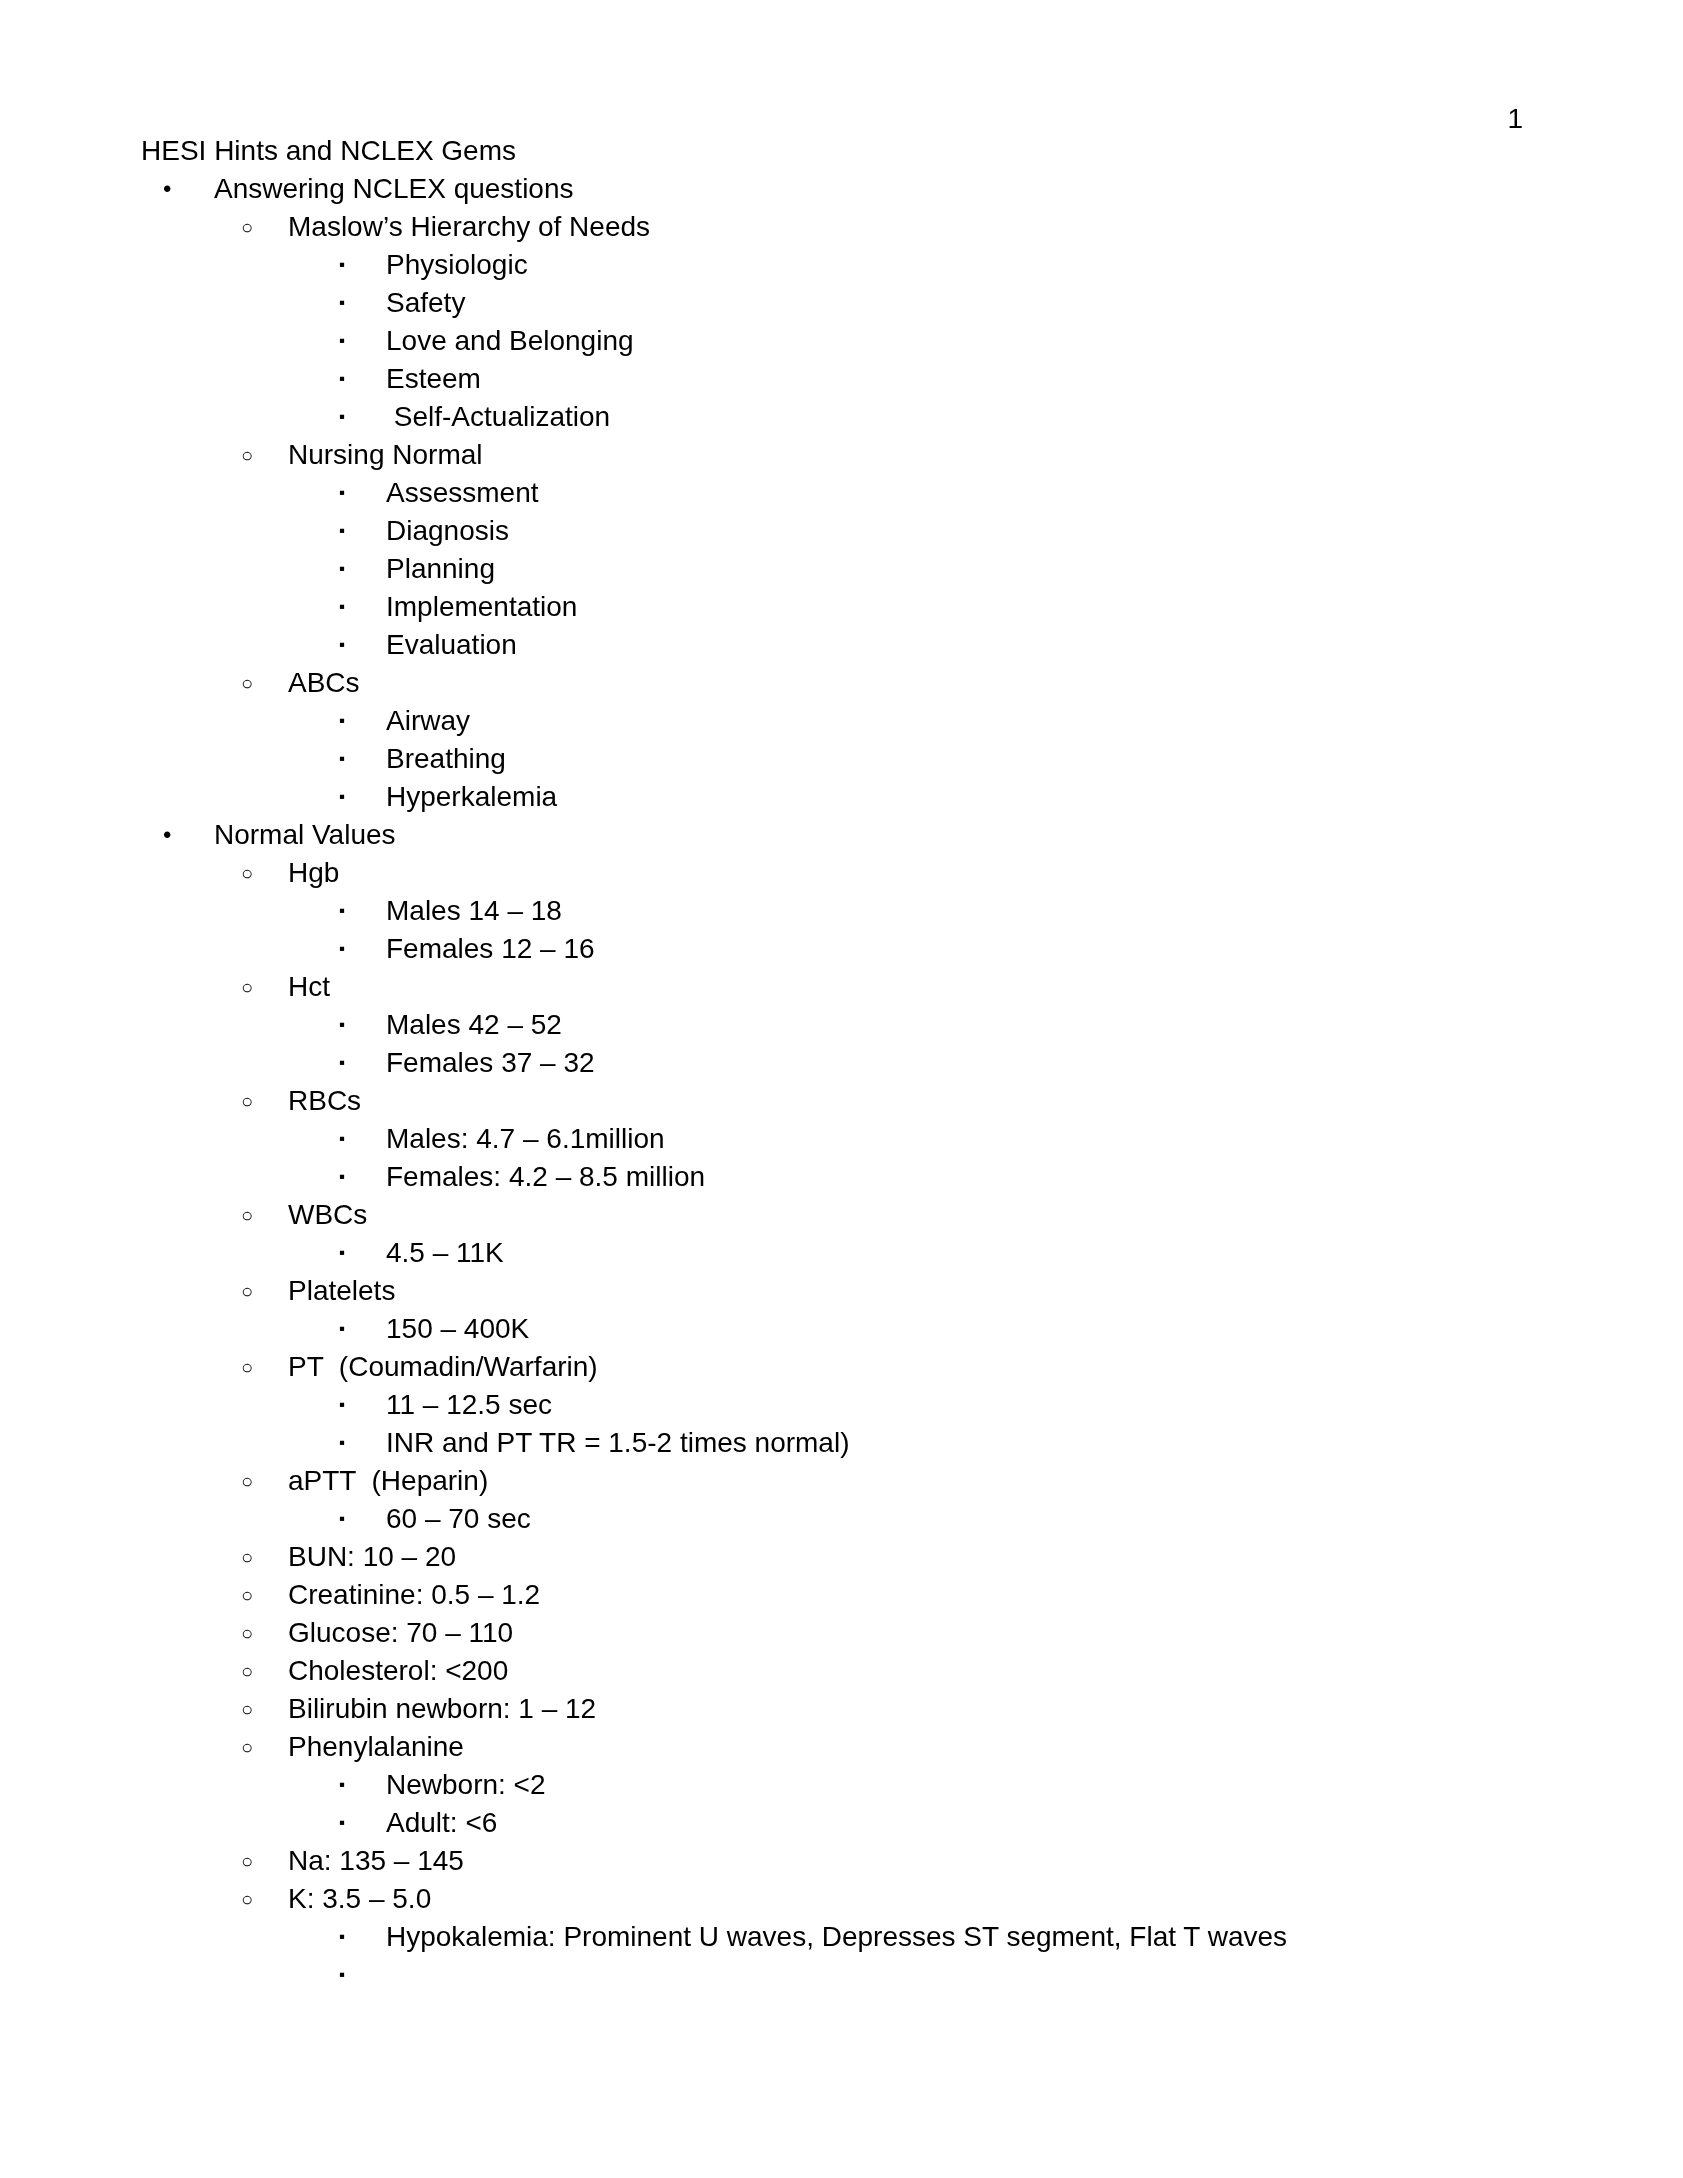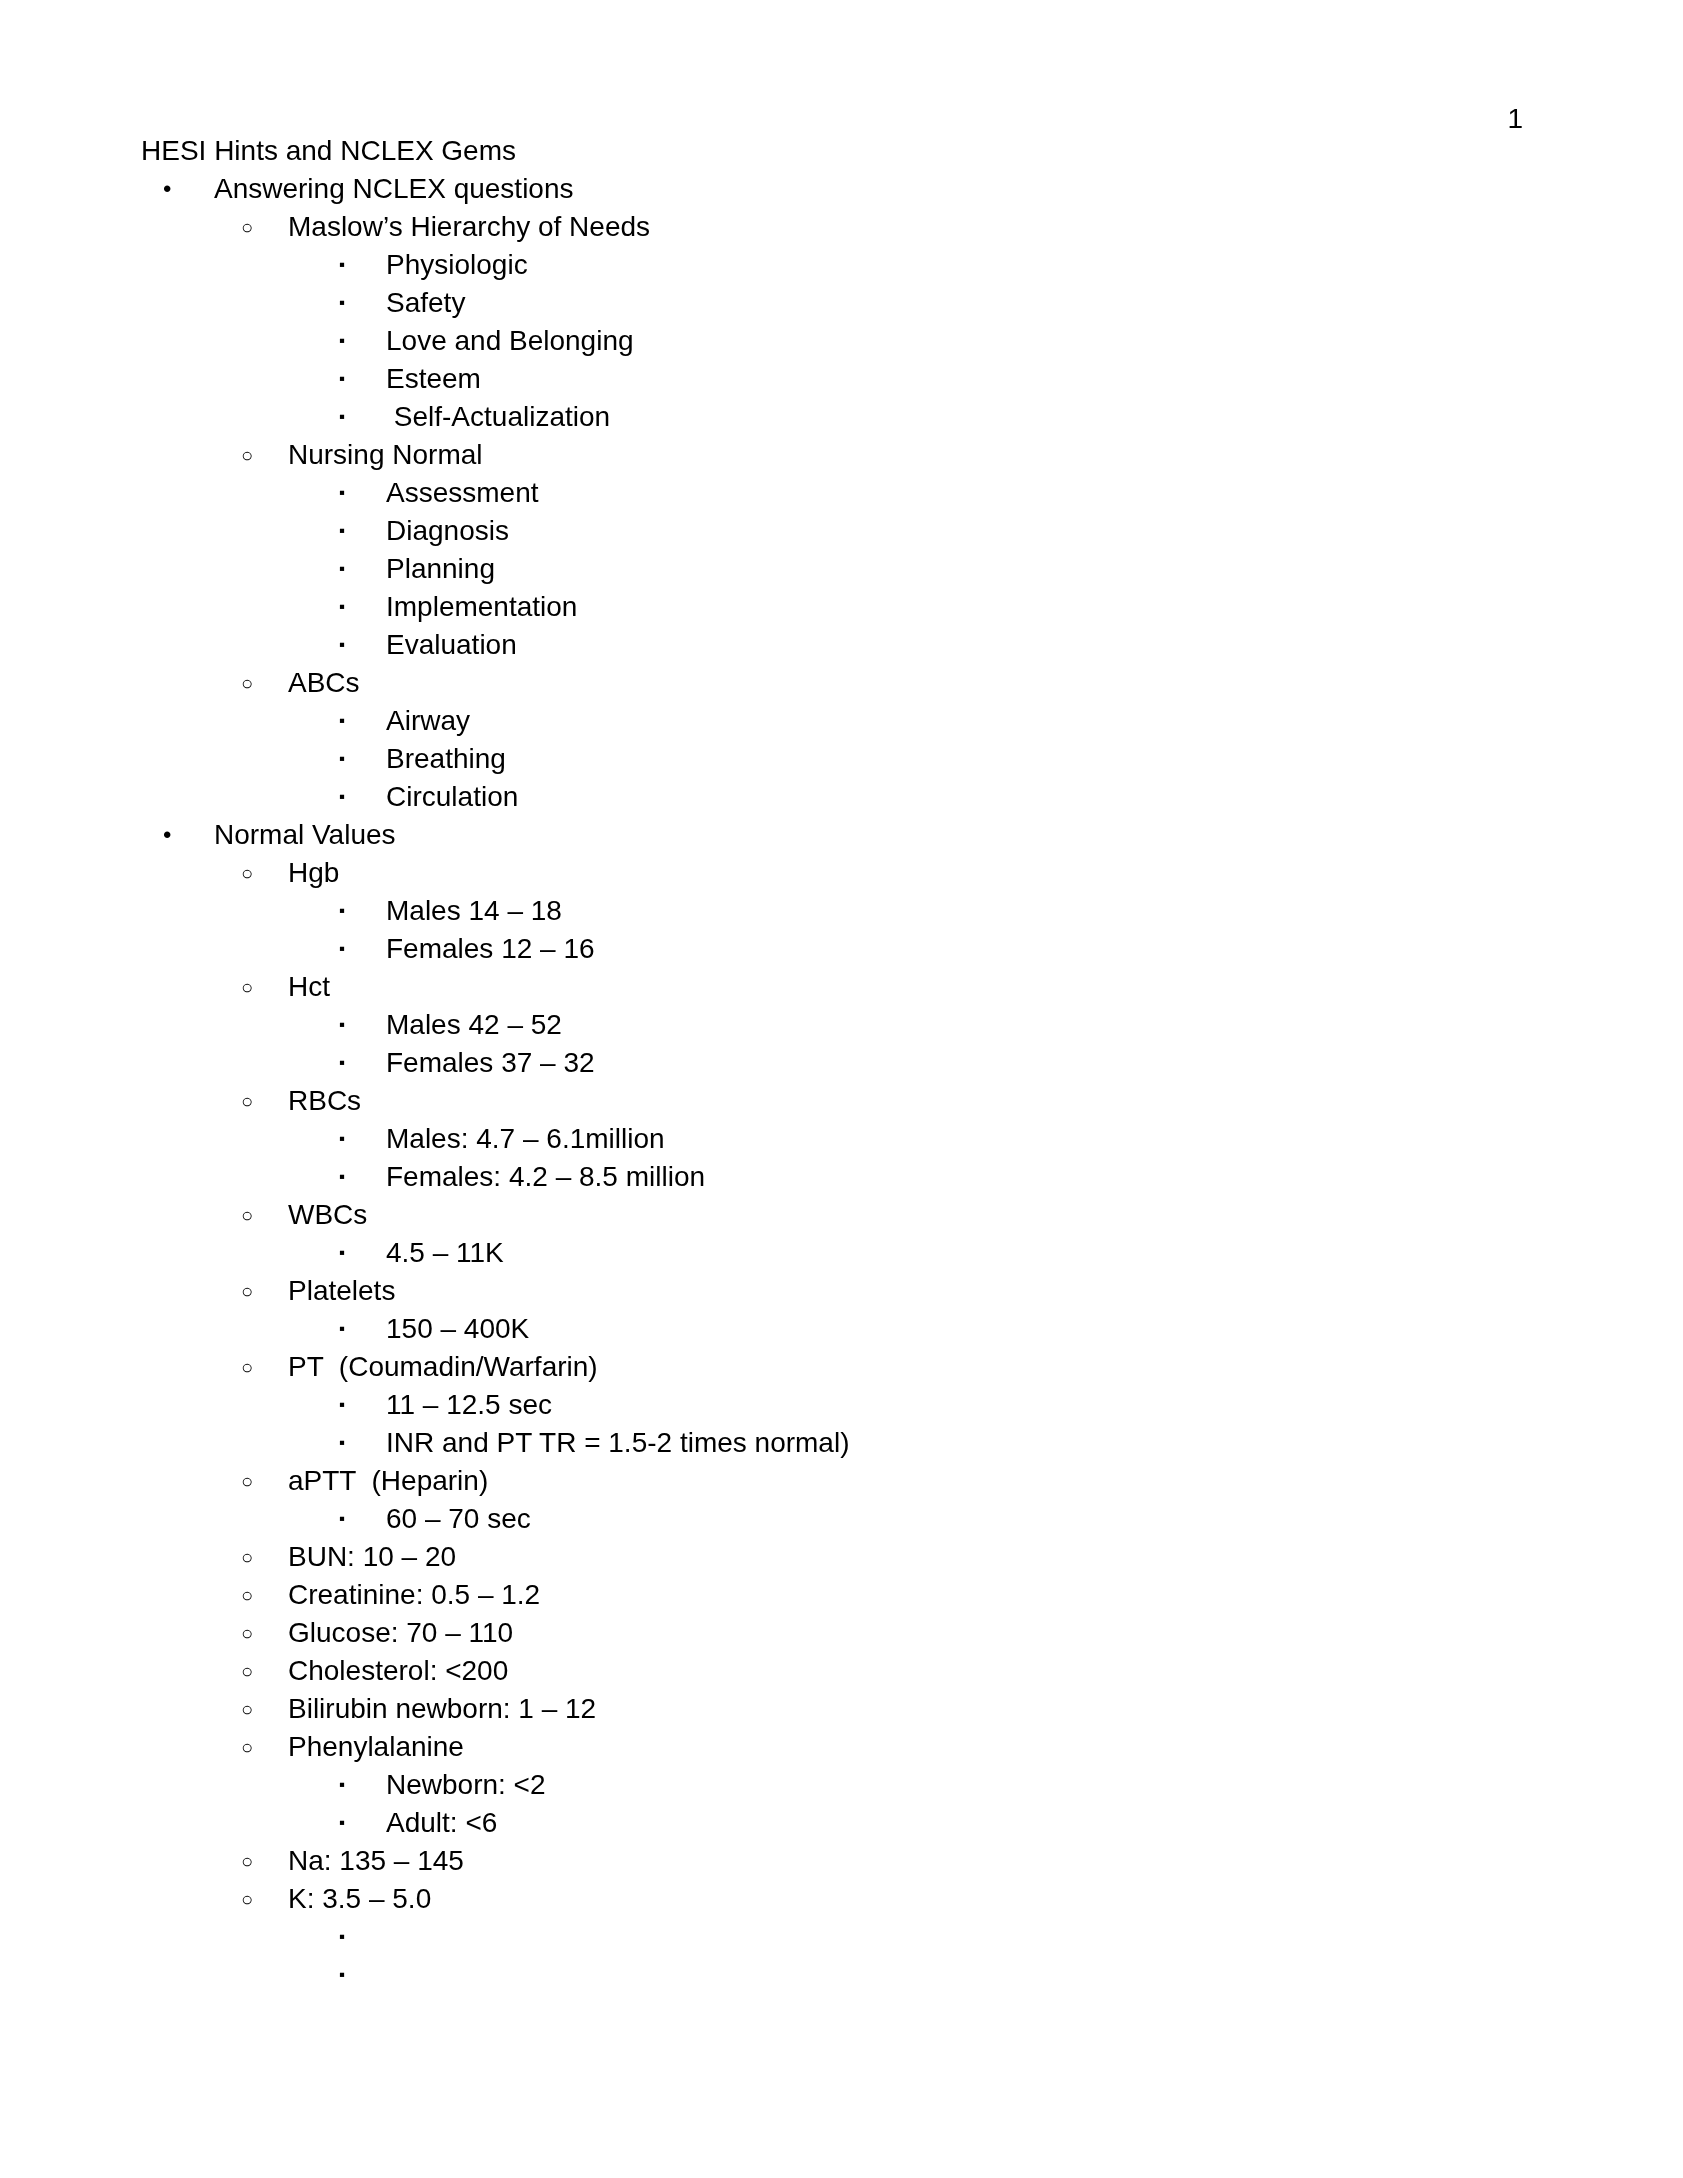--- a/index.html
+++ b/index.html
@@ -99,21 +99,21 @@
       <div class="line lvl3"><span class="bullet">▪</span><span class="txt"> Self-Actualization</span></div>
       <div class="line lvl2"><span class="bullet">○</span><span class="txt">Nursing Normal</span></div>
       <div class="line lvl3"><span class="bullet">▪</span><span class="txt">Assessment</span></div>
       <div class="line lvl3"><span class="bullet">▪</span><span class="txt">Diagnosis</span></div>
       <div class="line lvl3"><span class="bullet">▪</span><span class="txt">Planning</span></div>
       <div class="line lvl3"><span class="bullet">▪</span><span class="txt">Implementation</span></div>
       <div class="line lvl3"><span class="bullet">▪</span><span class="txt">Evaluation</span></div>
       <div class="line lvl2"><span class="bullet">○</span><span class="txt">ABCs</span></div>
       <div class="line lvl3"><span class="bullet">▪</span><span class="txt">Airway</span></div>
       <div class="line lvl3"><span class="bullet">▪</span><span class="txt">Breathing</span></div>
-      <div class="line lvl3"><span class="bullet">▪</span><span class="txt">Circulation</span></div>
+      <div class="line lvl3"><span class="bullet">▪</span><span class="txt">Hyperkalemia</span></div>
       <div class="line lvl1"><span class="bullet">•</span><span class="txt">Normal Values</span></div>
       <div class="line lvl2"><span class="bullet">○</span><span class="txt">Hgb</span></div>
       <div class="line lvl3"><span class="bullet">▪</span><span class="txt">Males 14 – 18</span></div>
       <div class="line lvl3"><span class="bullet">▪</span><span class="txt">Females 12 – 16</span></div>
       <div class="line lvl2"><span class="bullet">○</span><span class="txt">Hct</span></div>
       <div class="line lvl3"><span class="bullet">▪</span><span class="txt">Males 42 – 52</span></div>
       <div class="line lvl3"><span class="bullet">▪</span><span class="txt">Females 37 – 32</span></div>
       <div class="line lvl2"><span class="bullet">○</span><span class="txt">RBCs</span></div>
       <div class="line lvl3"><span class="bullet">▪</span><span class="txt">Males: 4.7 – 6.1million</span></div>
       <div class="line lvl3"><span class="bullet">▪</span><span class="txt">Females: 4.2 – 8.5 million</span></div>
@@ -129,18 +129,18 @@
       <div class="line lvl2"><span class="bullet">○</span><span class="txt">BUN: 10 – 20</span></div>
       <div class="line lvl2"><span class="bullet">○</span><span class="txt">Creatinine: 0.5 – 1.2</span></div>
       <div class="line lvl2"><span class="bullet">○</span><span class="txt">Glucose: 70 – 110</span></div>
       <div class="line lvl2"><span class="bullet">○</span><span class="txt">Cholesterol: &lt;200</span></div>
       <div class="line lvl2"><span class="bullet">○</span><span class="txt">Bilirubin newborn: 1 – 12</span></div>
       <div class="line lvl2"><span class="bullet">○</span><span class="txt">Phenylalanine</span></div>
       <div class="line lvl3"><span class="bullet">▪</span><span class="txt">Newborn: &lt;2</span></div>
       <div class="line lvl3"><span class="bullet">▪</span><span class="txt">Adult: &lt;6</span></div>
       <div class="line lvl2"><span class="bullet">○</span><span class="txt">Na: 135 – 145</span></div>
       <div class="line lvl2"><span class="bullet">○</span><span class="txt">K: 3.5 – 5.0</span></div>
-      <div class="line lvl3"><span class="bullet">▪</span></div>
+      <div class="line lvl3"><span class="bullet">▪</span><span class="txt">Hypokalemia: Prominent U waves, Depresses ST segment, Flat T waves</span></div>
       <div class="line lvl3"><span class="bullet">▪</span></div>
     </div>
 
 </div>
 
 
 </body></html>

